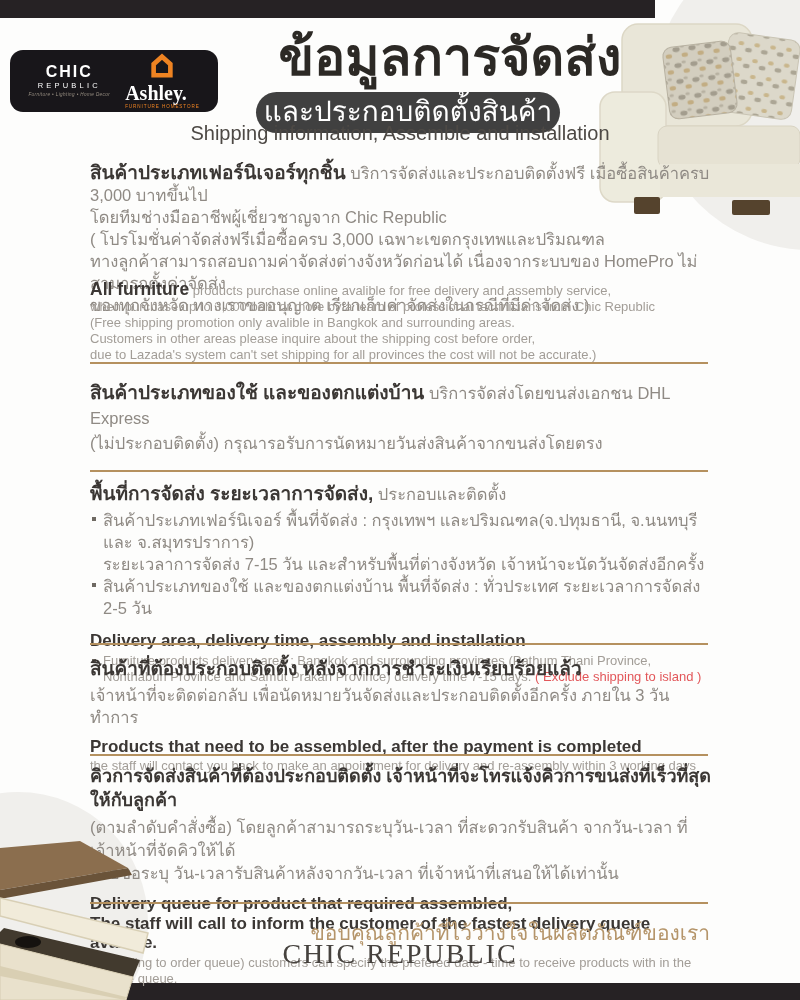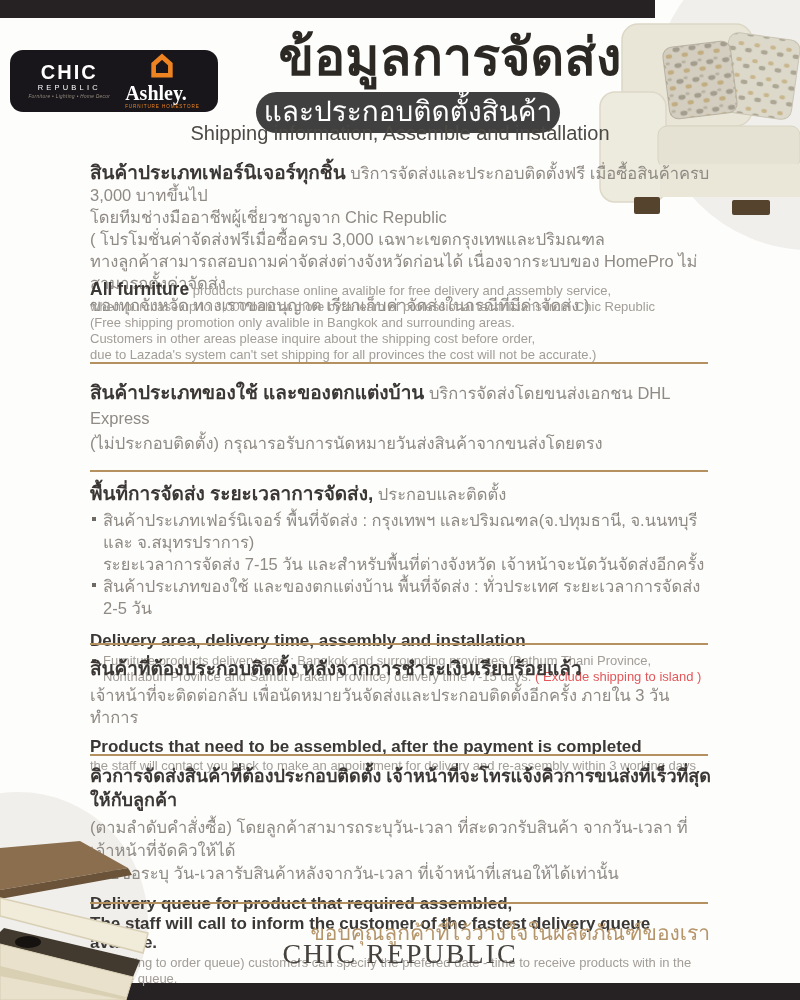--- a/index.html
+++ b/index.html
@@ -18,21 +18,21 @@
   .sofa-img { position:absolute; left:596px; top:10px; z-index:3; }
   .table-img { position:absolute; left:0; top:836px; z-index:4; }
 
   
   .brand-plate {
     position:absolute; left:10px; top:50px; width:208px; height:62px;
     background:#18161a; border-radius:13px; z-index:3;
     display:flex; align-items:center; justify-content:center; gap:15px; color:#fff;
   }
   .chic { text-align:center; line-height:1; }
-  .chic-name { font-size:20px; font-weight:bold; letter-spacing:2px; }
+  .chic-name { font-size:16px; font-weight:bold; letter-spacing:2px; }
   .chic-sub { font-size:7.5px; letter-spacing:3.2px; margin-top:2px; }
   .chic-tag { font-size:4.6px; color:#9a9184; letter-spacing:.4px; margin-top:3px; font-style:italic; }
   .ashley { display:flex; align-items:center; gap:4px;flex-direction:column; }
   .ashley-house { flex:0 0 auto; }
   .ashley-words { line-height:1; }
   .ashley-name { font-family:"Liberation Serif","DejaVu Serif",serif; font-weight:bold; font-size:20px; }
   .ashley-sub { font-size:4.6px; color:#ee8322; letter-spacing:.9px; margin-top:2px; }
 
   
   .title { position:absolute; left:230px; top:28px; width:440px; z-index:3; text-align:center;

